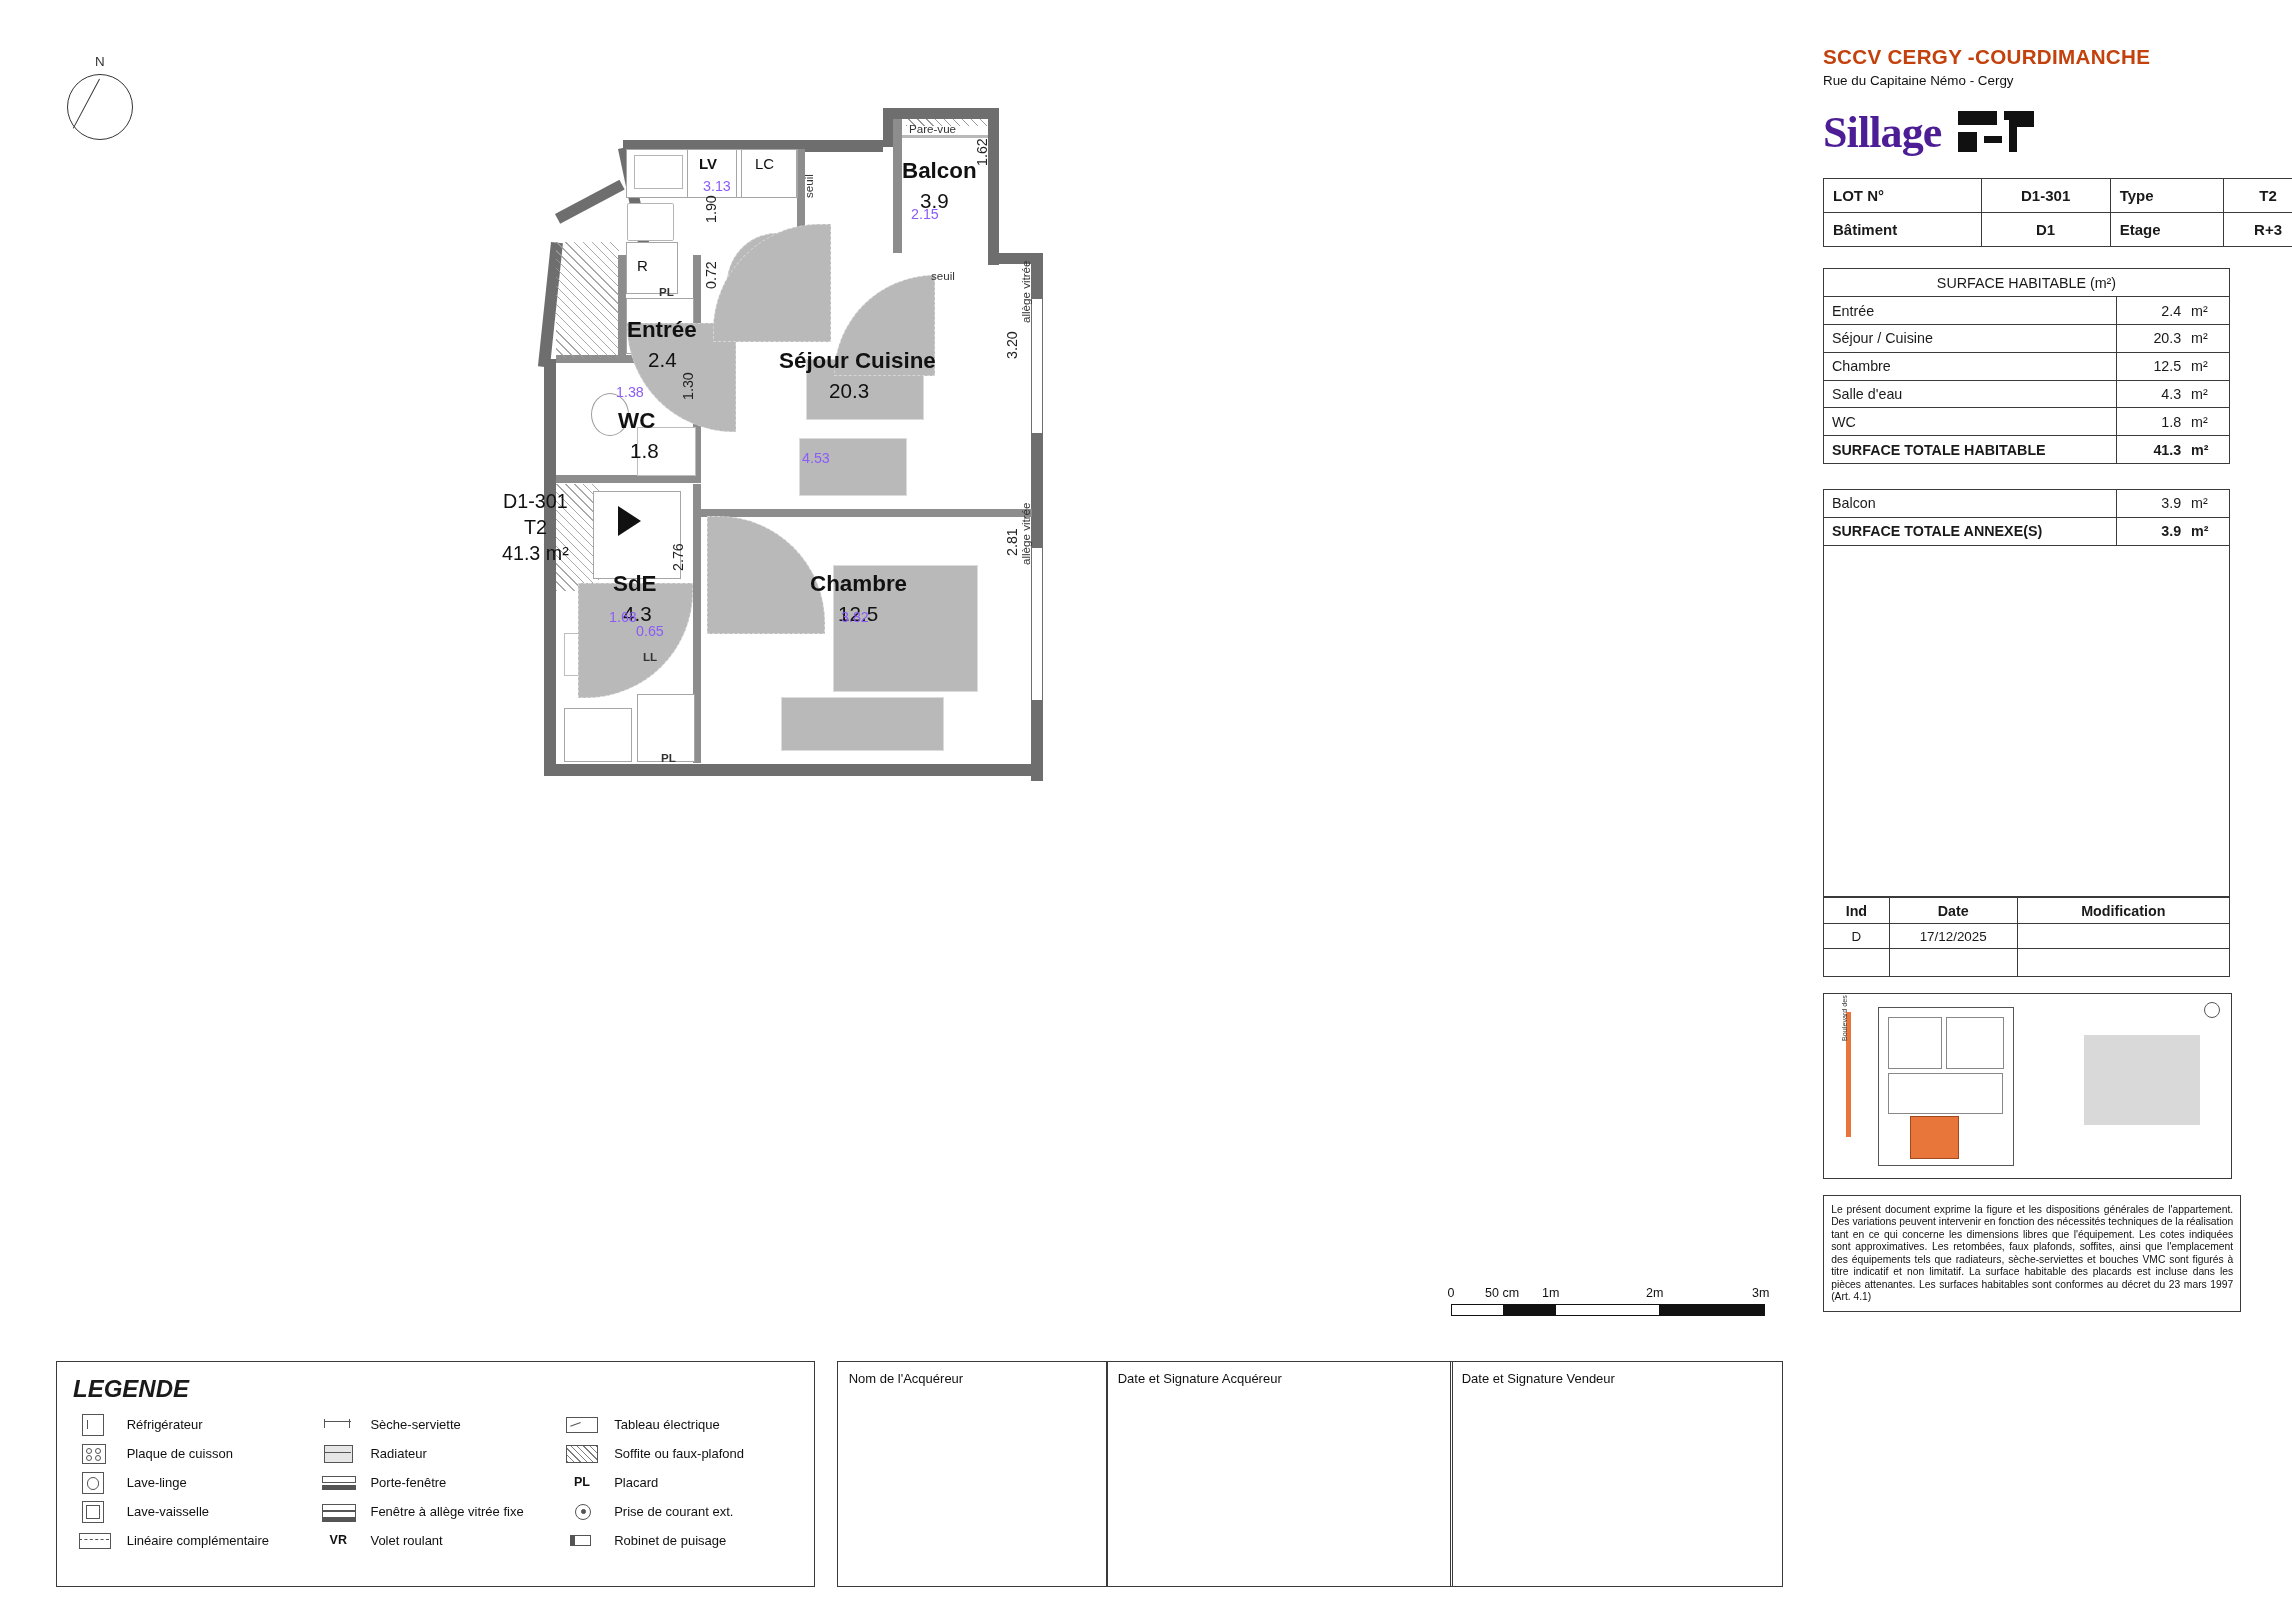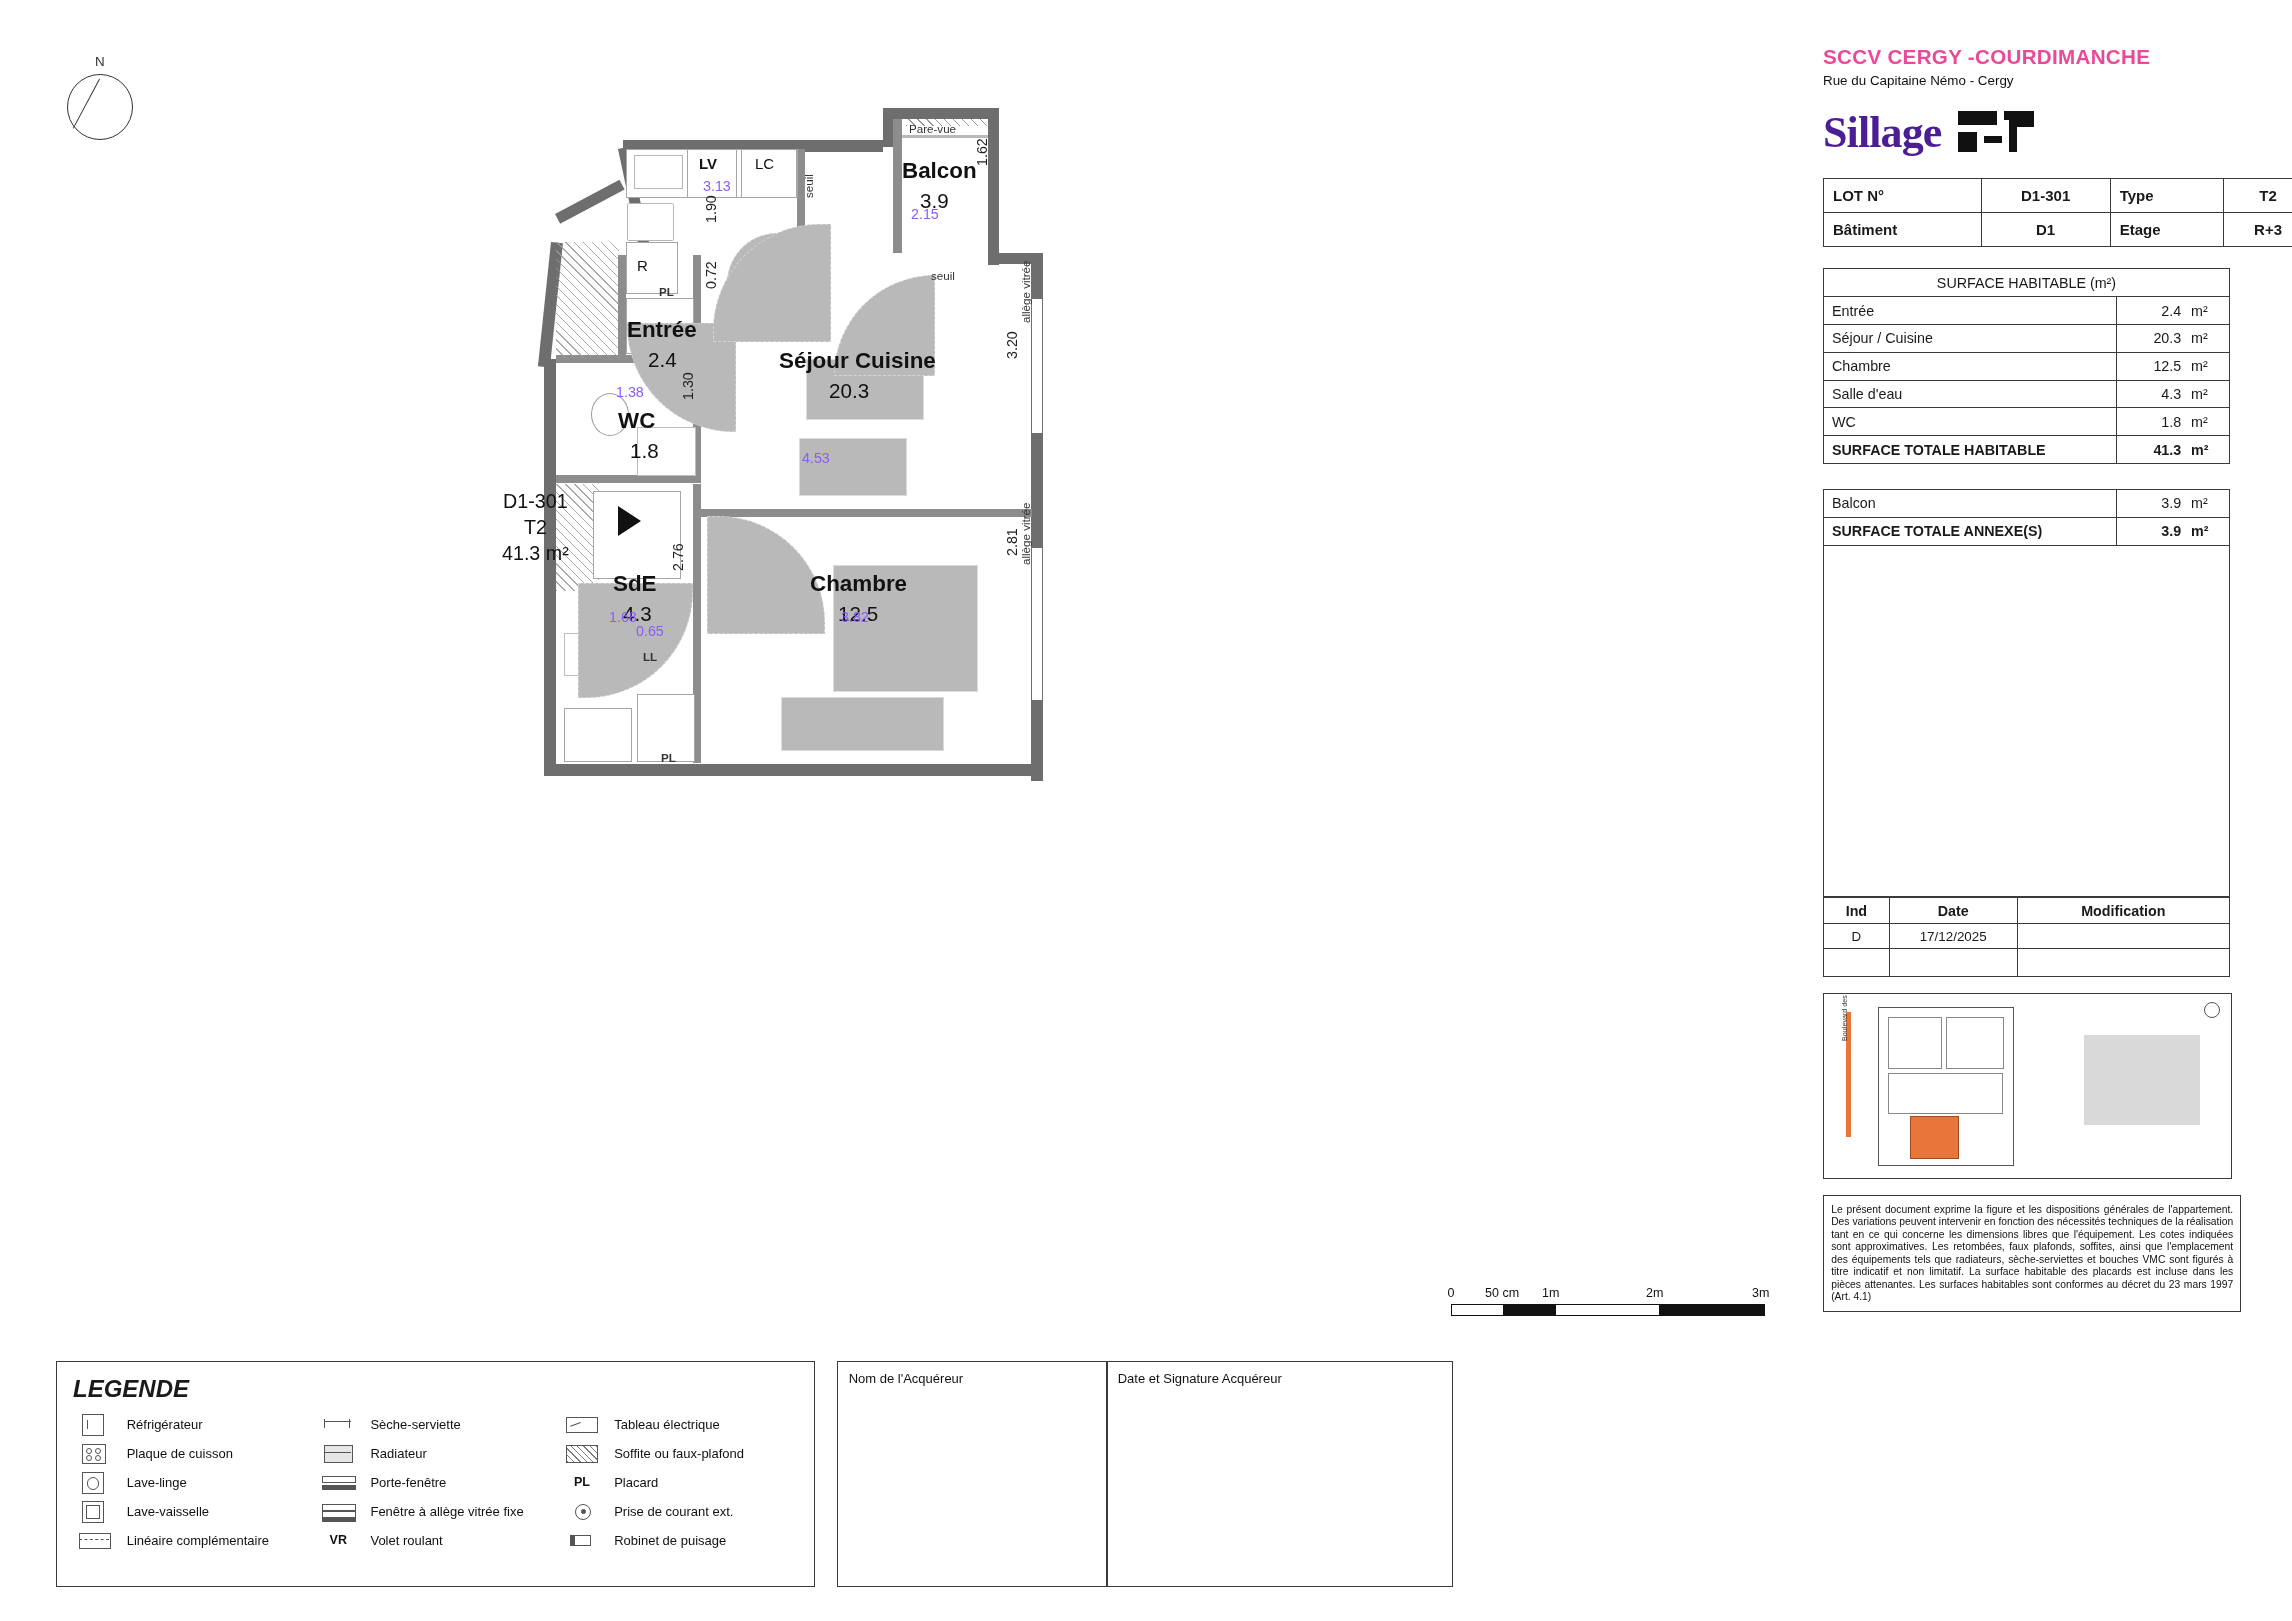--- a/index.html
+++ b/index.html
@@ -37,21 +37,21 @@
   .tiny{position:absolute;font-size:11.6px;color:#333;white-space:nowrap;}
   .tinyv{position:absolute;font-size:11.6px;color:#333;white-space:nowrap;transform:rotate(-90deg);transform-origin:left top;}
   .boxlabel{position:absolute;font-size:15px;color:#111;white-space:nowrap;}
 
   
   .lottag{position:absolute;left:502px;top:488px;text-align:center;font-size:19.7px;line-height:26px;color:#111;}
   .arrow{position:absolute;left:618px;top:506px;width:0;height:0;border-top:15px solid transparent;border-bottom:15px solid transparent;border-left:23px solid #111;}
 
   
   .panel{position:absolute;left:1823px;top:45px;width:407px;}
-  .co-title{font-size:20.6px;font-weight:bold;letter-spacing:0.3px;color:#ec4899;}
+  .co-title{font-size:20.6px;font-weight:bold;letter-spacing:0.3px;color:#c2410c;}
   .co-sub{font-size:13.4px;color:#111;margin-top:3.6px;}
   .logo{margin-top:19.7px;display:flex;align-items:center;}
   .logo .word{font-size:44px;font-weight:bold;letter-spacing:-0.9px;color:#4c1d95;font-family:"Liberation Serif",serif;}
   .logo .mark{margin-left:9px;width:90px;height:47px;position:relative;}
   .logo .mark i{position:absolute;background:#111;display:block;}
 
   table.meta{border-collapse:collapse;width:490px;margin-top:19.7px;}
   table.meta td{border:0.9px solid #3a3a3a;font-size:15px;padding:8px 9px;}
   table.meta td.lbl{font-weight:bold;}
   table.meta td.ctr{text-align:center;font-weight:bold;}
@@ -470,16 +470,19 @@
     </div>
   </div>
 
   <div class="sigs">
     <div class="sig" style="left:269px;width:345px;">
       <span>Date et Signature Acquéreur</span>
     </div>
     <div class="sig" style="left:0;width:269px;">
       <span>Nom de l'Acquéreur</span>
     </div>
+    <div class="sig" style="left:613px;width:331px;">
+      <span>Date et Signature Vendeur</span>
+    </div>
   </div>
 
 </div>
 
 
 </body></html>

